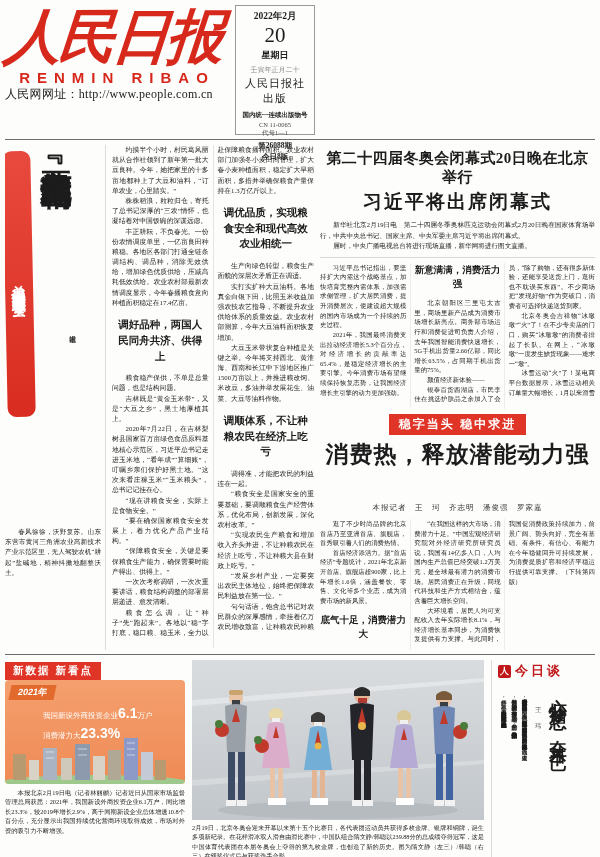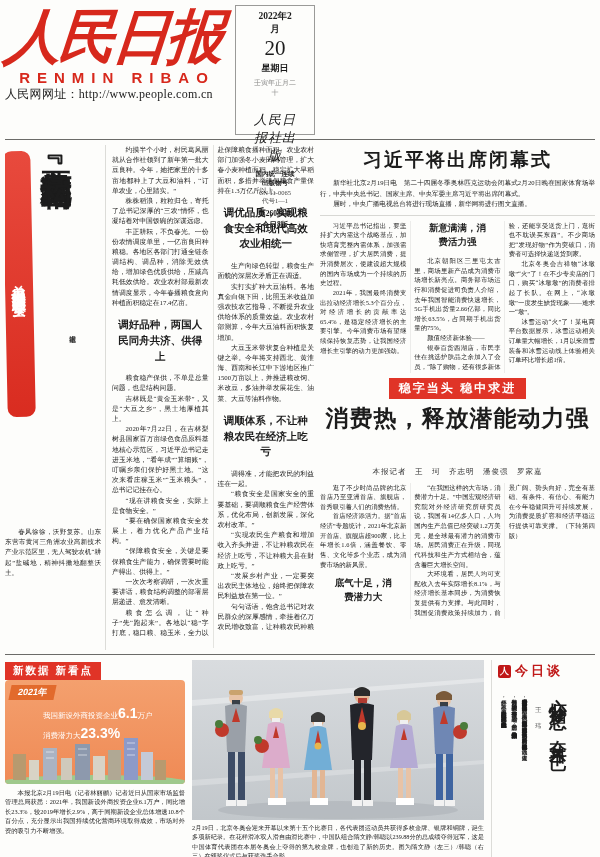--- a/index.html
+++ b/index.html
@@ -9,26 +9,26 @@
   
   .topbar{display:flex;gap:6px;height:130px;}
   .masthead{width:224px;position:relative;}
   .brand{color:#d7281c;font-size:57px;font-weight:900;font-style:italic;
          letter-spacing:-3px;transform:skewX(-5deg) scaleY(1.04);white-space:nowrap;
          line-height:1.05;margin-top:2px;}
   .brand-latin{color:#d7281c;font-size:15px;font-weight:700;letter-spacing:7px;
          text-align:center;margin-top:2px;font-family:"Liberation Sans",sans-serif;}
   .brand-url{font-size:12px;color:#222;letter-spacing:.3px;}
   .datebox{width:80px;border:1px solid #9a9a98;box-sizing:border-box;
-           text-align:center;padding:4px 18px 2px;display:flex;flex-direction:column;gap:1px;}
+           text-align:center;padding:4px 4px 2px;display:flex;flex-direction:column;gap:1px;}
   .db-month{font-size:9.5px;font-weight:700;}
   .db-day{font-size:21px;font-weight:400;line-height:1.1;}
   .db-week{font-size:9px;font-weight:700;margin-top:1px;}
   .db-lunar{font-size:7px;color:#8a8a88;margin-top:2px;}
-  .db-pub{font-size:13px;margin-top:12px;letter-spacing:1px;font-style:italic;}
+  .db-pub{font-size:11px;margin-top:0;letter-spacing:1px;}
   .db-serial-label{font-size:6.5px;font-weight:700;margin-top:4px;}
   .db-small{font-size:6.5px;color:#444;}
   .db-issue{font-size:7.5px;font-weight:700;margin-top:2px;}
   .db-pages{font-size:7.5px;font-weight:700;}
   .topstory{flex:1;overflow:hidden;}
   .topstory h1{margin:2px 0 0;font-size:20px;line-height:1.45;font-weight:900;
                letter-spacing:.5px;text-align:justify;}
   .topstory-body{margin-top:6px;column-count:2;column-gap:10px;font-size:6.3px;
                  line-height:1.55;text-align:justify;height:48px;overflow:hidden;}
   .topstory-body p,.flow p{margin:0;text-indent:2em;}
@@ -54,21 +54,21 @@
               margin:9px 2px;text-indent:0;font-family:"Liberation Sans",sans-serif;}
   .right-col{flex:1;overflow:hidden;display:flex;flex-direction:column;}
   .closing{border-bottom:1px solid #d8d8d4;padding-bottom:5px;}
   .closing h2{margin:4px 0 2px;font-size:15px;font-weight:900;text-align:center;letter-spacing:.4px;}
   .closing h3{margin:2px 0 5px;font-size:19px;font-weight:900;text-align:center;
               font-family:"Liberation Sans",sans-serif;letter-spacing:2px;}
   .closing .flow{font-size:6.6px;line-height:1.6;text-align:justify;}
   .threecol{column-count:3;column-gap:8px;column-rule:1px solid #ececea;column-fill:auto;
             font-size:6.4px;line-height:1.5;text-align:justify;overflow:hidden;}
   .consume-top{height:152px;margin-top:5px;}
-  .threecol .sub{font-size:9.5px;font-weight:900;text-align:center;margin:7px 14px;text-indent:0;
+  .threecol .sub{font-size:9.5px;font-weight:900;text-align:center;margin:7px 0;text-indent:0;
                  font-family:"Liberation Sans",sans-serif;}
   .consume-head{text-align:center;padding:5px 0 3px;}
   .badge-red{display:inline-block;background:#e03427;color:#fff;font-size:12px;font-weight:900;
              padding:2px 10px;letter-spacing:2px;font-family:"Liberation Sans",sans-serif;}
   .consume-head h2{margin:4px 0 3px;font-size:23px;font-weight:900;letter-spacing:1px;
                    font-family:"Liberation Sans",sans-serif;}
   .byline{font-size:7.5px;color:#333;letter-spacing:1px;margin-top:33px;}
   .consume-bottom{height:136px;margin-top:3px;}
   
   .bottom{display:flex;gap:7px;margin-top:5px;height:207px;overflow:hidden;}
@@ -176,20 +176,21 @@
           <p>调得准，才能把农民的利益连在一起。</p>
           <p>“粮食安全是国家安全的重要基础，要调顺粮食生产经营体系，优化布局，创新发展，深化农村改革。”</p>
           <p>“实现农民生产粮食和增加收入齐头并进，不让种粮农民在经济上吃亏，不让种粮大县在财政上吃亏。”</p>
           <p>“发展乡村产业，一定要突出农民主体地位，始终把保障农民利益放在第一位。”</p>
           <p>句句话语，饱含总书记对农民群众的深厚感情，牵挂着亿万农民增收致富，让种粮农民种粮安心、踏实，让种粮农民富起来。（下转第二版）</p>
         </div>
     </section>
 
     <section class="right-col">
       <div class="closing">
+        <h2>第二十四届冬奥会闭幕式20日晚在北京举行</h2>
         <h3>习近平将出席闭幕式</h3>
         <div class="flow">
             <p>新华社北京2月19日电　第二十四届冬季奥林匹克运动会闭幕式2月20日晚在国家体育场举行，中共中央总书记、国家主席、中央军委主席习近平将出席闭幕式。</p>
             <p>届时，中央广播电视总台将进行现场直播，新华网将进行图文直播。</p>
           </div>
       </div>
 
       <div class="threecol consume-top flow">
         <div>
             <p>习近平总书记指出，要坚持扩大内需这个战略基点，加快培育完整内需体系，加强需求侧管理，扩大居民消费，提升消费层次，使建设超大规模的国内市场成为一个持续的历史过程。</p>

